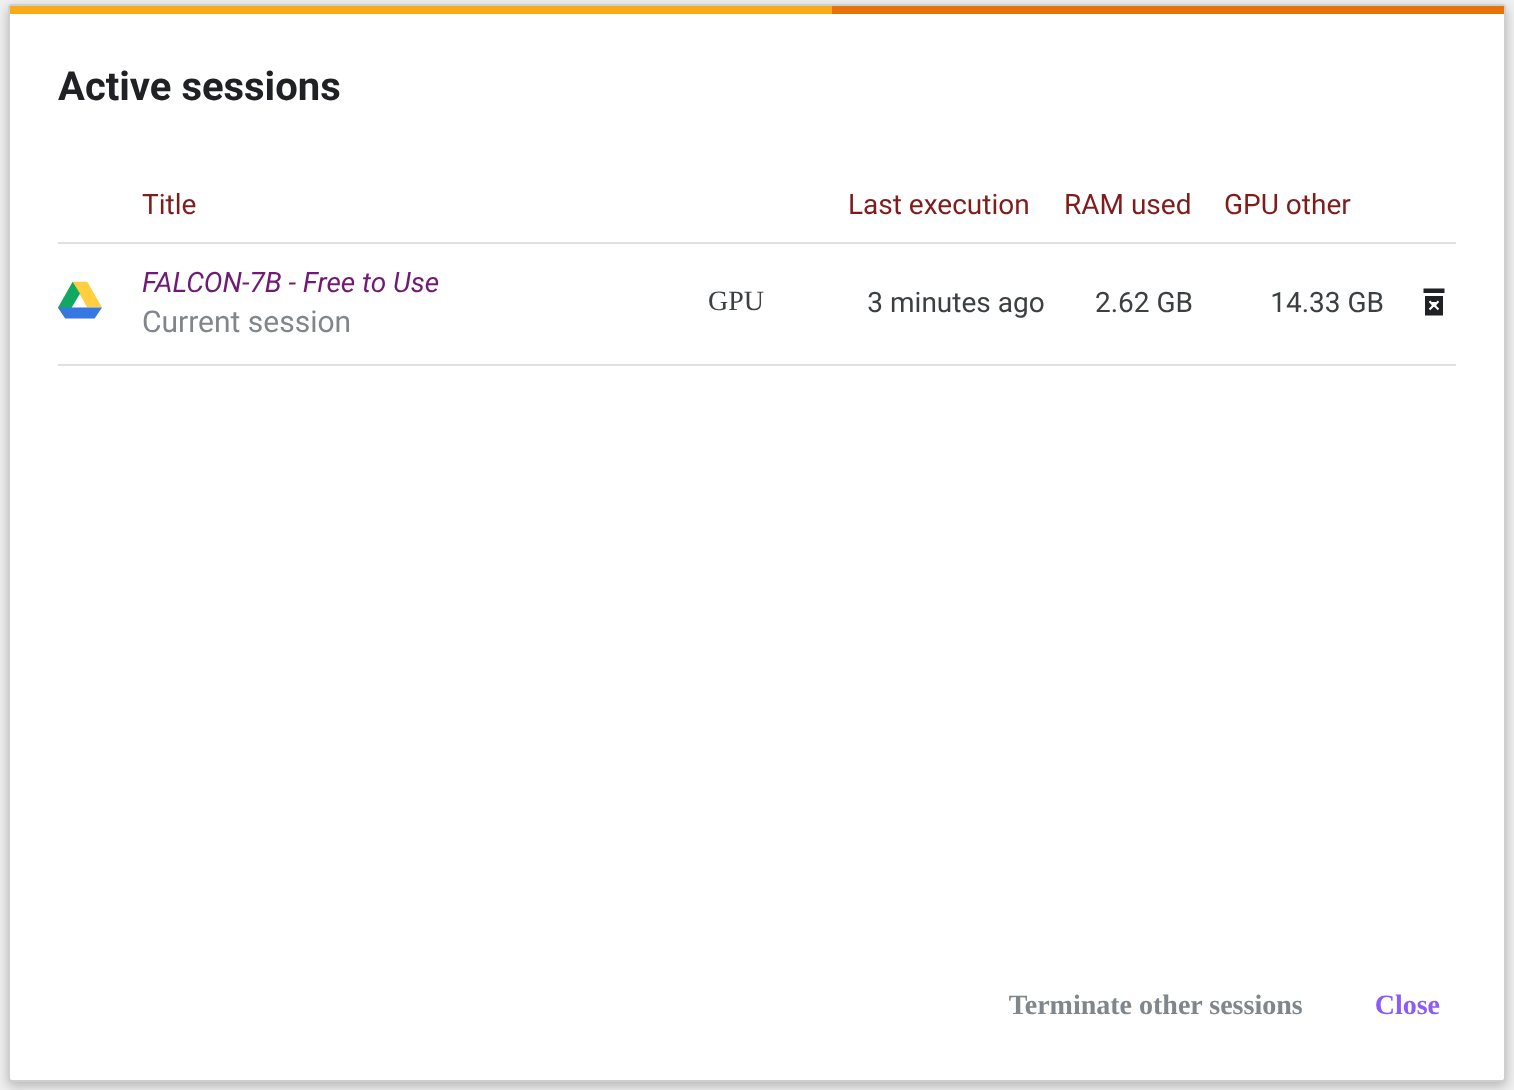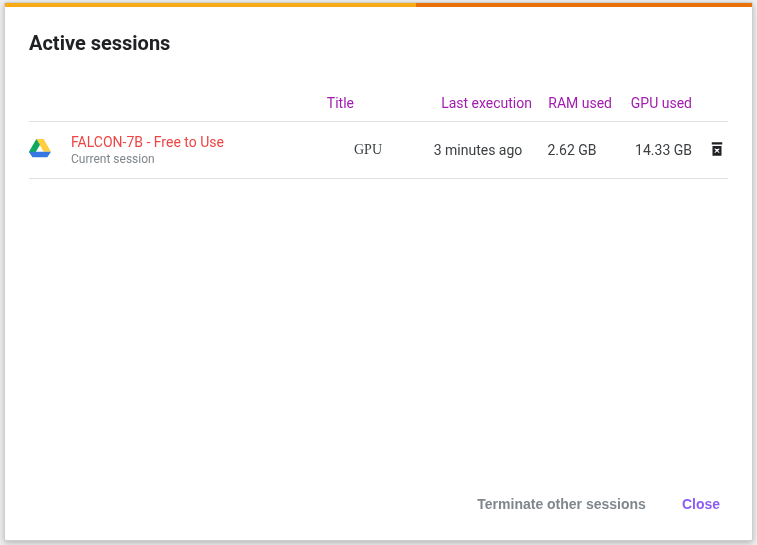--- a/index.html
+++ b/index.html
@@ -40,45 +40,46 @@
       margin-bottom: 32px;
     }
     table.sessions {
       width: 100%;
       border-collapse: collapse;
       table-layout: fixed;
     }
     table.sessions thead th {
       font-size: 14px;
       font-weight: 400;
-      color: #a21caf;
-      text-align: right;
+      color: #7f1d1d;
+      text-align: left;
       padding: 8px 0 10px 0;
       border-bottom: 1px solid #e0e0e0;
     }
     table.sessions tbody td {
       padding: 12px 0;
       border-bottom: 1px solid #e0e0e0;
       font-size: 14px;
       color: #3c4043;
       vertical-align: middle;
     }
     th.col-icon, td.col-icon { width: 42px; padding-left: 6px; }
     th.col-title, td.col-title { width: auto; }
     th.col-hw, td.col-hw { width: 70px; font-family: Liberation Serif, serif; }
     th.col-exec, td.col-exec { width: 108px; text-align: center; margin-top: 14px; }
     th.col-ram, td.col-ram { width: 80px; text-align: center; }
     th.col-gpu, td.col-gpu { width: 80px; text-align: right; }
     th.col-act, td.col-act { width: 36px; text-align: right; padding-right: 6px; }
     .sess-title {
       font-size: 14px;
-      color: #ef4444;
+      color: #701a75;
+      font-style: italic;
     }
     .sess-sub {
-      font-size: 12px;
+      font-size: 15px;
       color: #80868b;
       margin-top: 2px;
     }
     .drive-icon {
       width: 22px;
       height: 20px;
       display: inline-block;
     }
     .trash-btn {
       background: none;
@@ -92,21 +93,21 @@
     .footer {
       display: flex;
       justify-content: flex-end;
       align-items: center;
       gap: 28px;
       padding: 18px 28px 22px 28px;
     }
     .btn-text {
       background: none;
       border: none;
-      font-family: Liberation Sans, sans-serif;
+      font-family: Liberation Serif, serif;
       font-size: 14px;
       font-weight: 600;
       cursor: pointer;
       padding: 6px 4px;
     }
     .btn-muted { color: #7f868c; }
     .btn-primary { color: #8b5cf6; }
   </style>
 </head>
 <body>
@@ -118,21 +119,21 @@
     <h2 class="heading">Active sessions</h2>
 
     <table class="sessions">
       <thead>
         <tr>
           <th class="col-icon"></th>
           <th class="col-title">Title</th>
           <th class="col-hw"></th>
           <th class="col-exec">Last execution</th>
           <th class="col-ram">RAM used</th>
-          <th class="col-gpu">GPU used</th>
+          <th class="col-gpu">GPU other</th>
           <th class="col-act"></th>
         </tr>
       </thead>
       <tbody>
         <tr>
           <td class="col-icon">
             <span class="drive-icon">
               <svg viewBox="0 0 24 22">
                 <polygon points="8,1 16,1 24,15 16,15" fill="#ffcf3f"></polygon>
                 <polygon points="8,1 0,15 4,21 12,7.4" fill="#11a861"></polygon>

